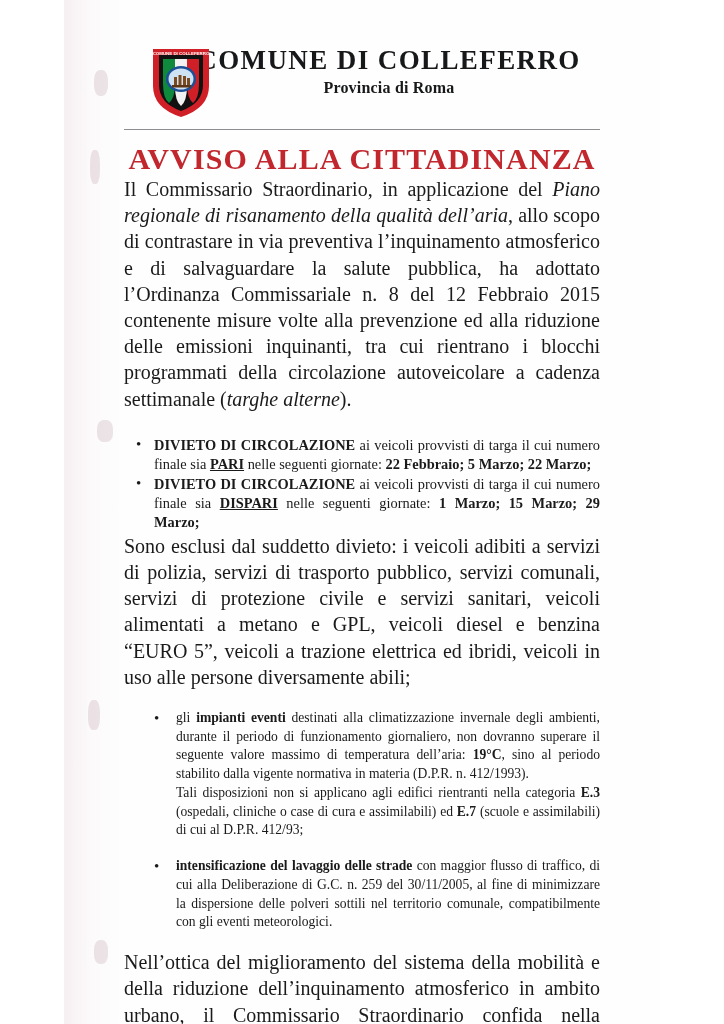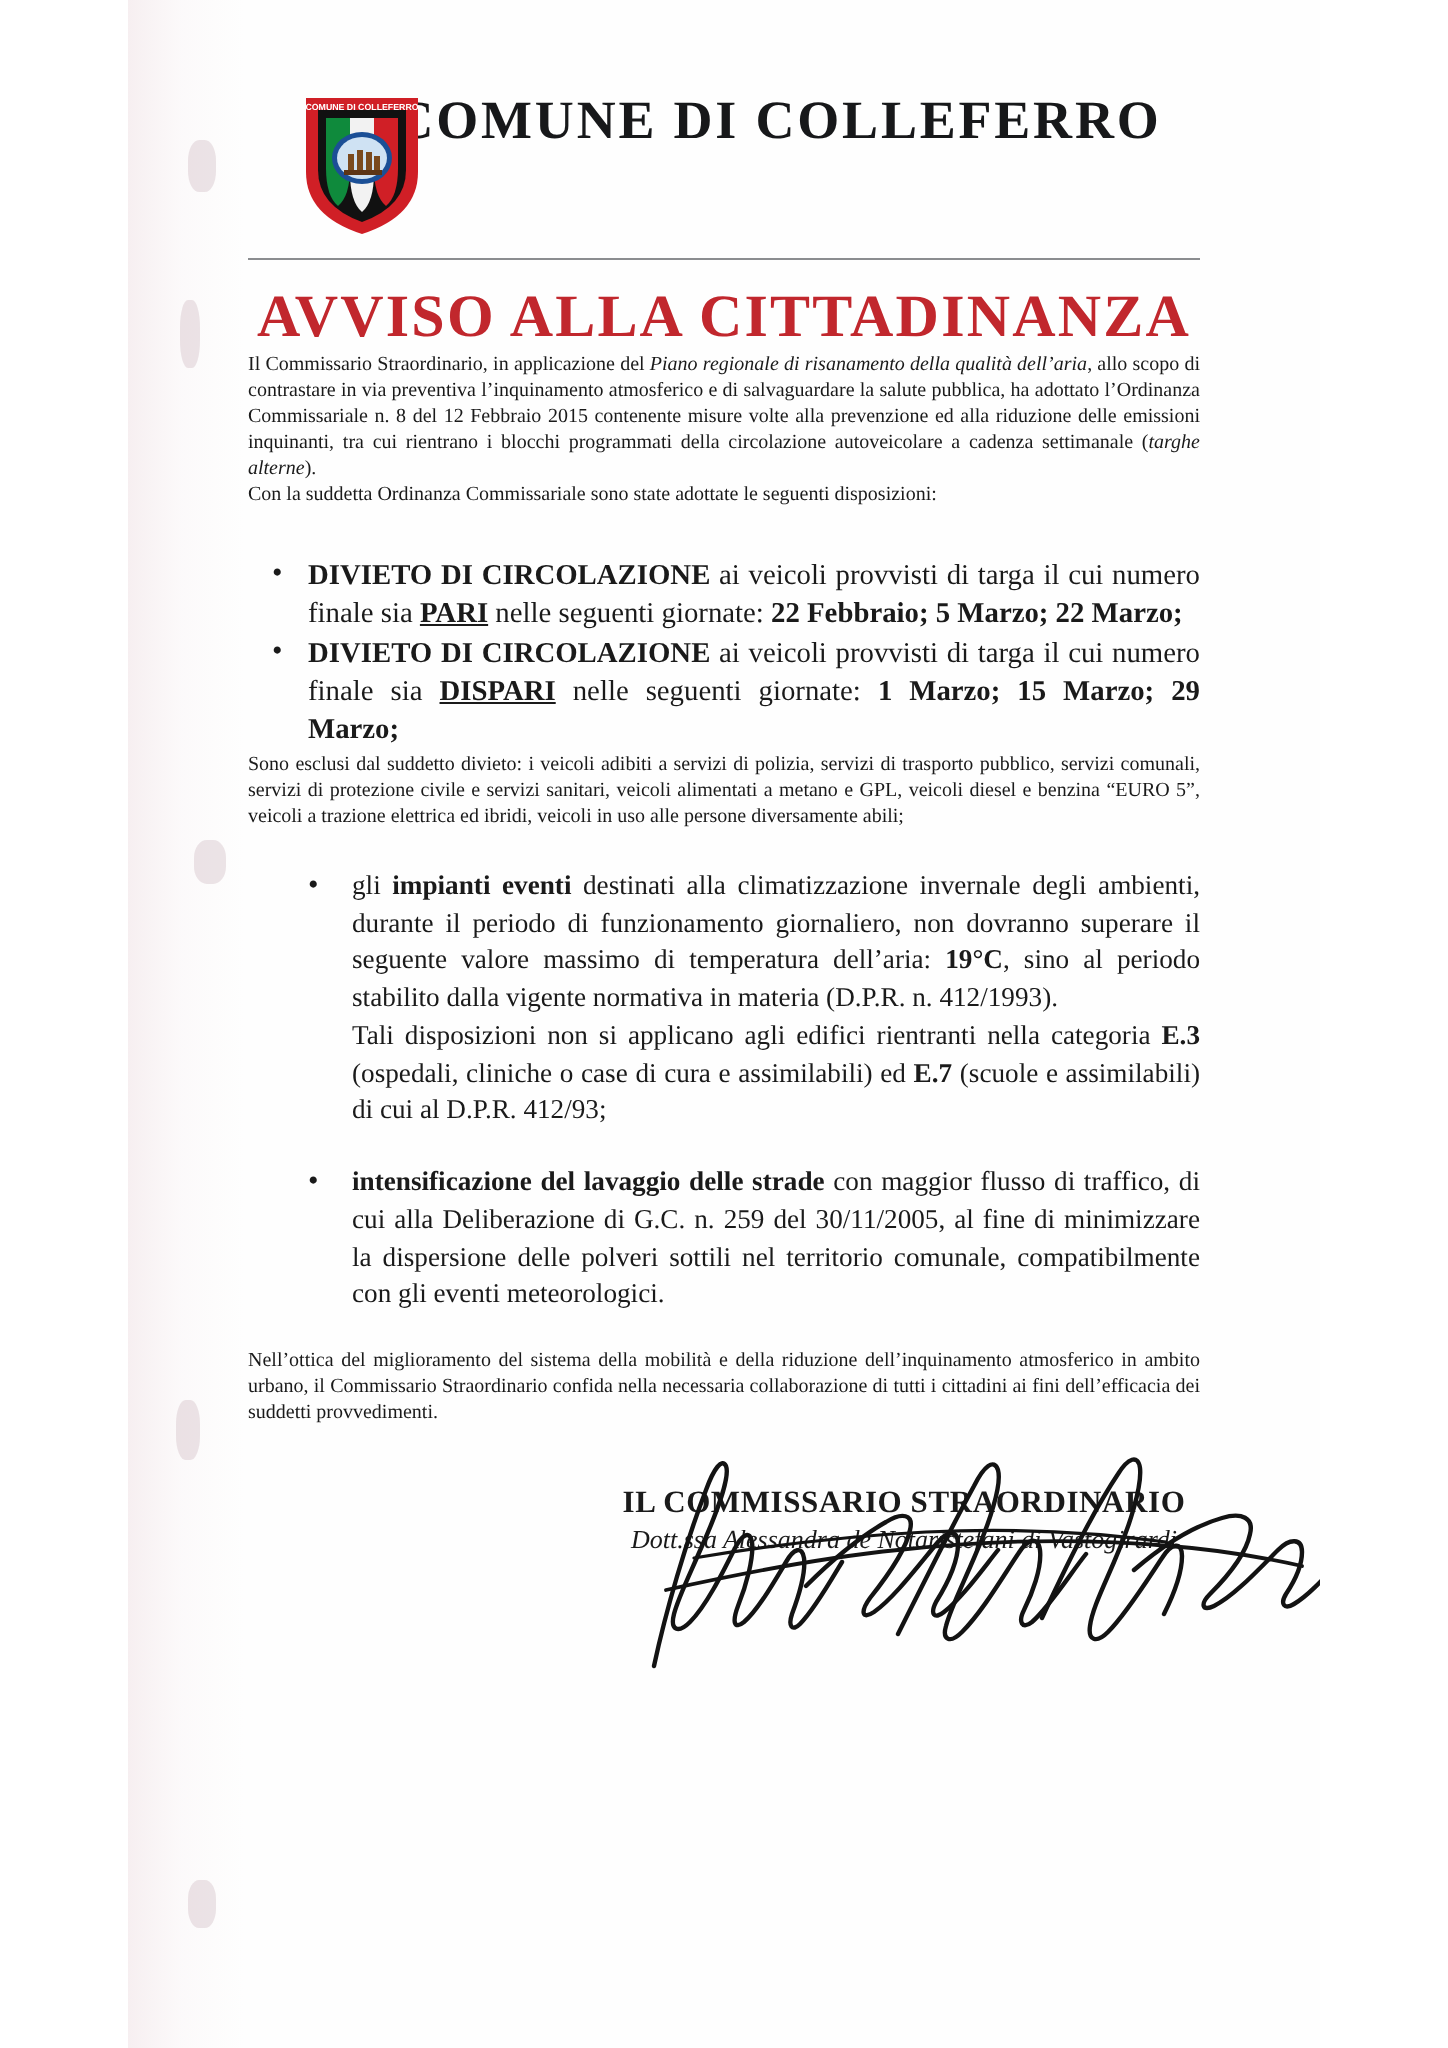--- a/index.html
+++ b/index.html
@@ -86,21 +86,21 @@
     text-align: center;
     color: #c1272d;
     font-size: 30px;
     font-weight: bold;
     letter-spacing: 1.1px;
     margin: 12px 0 0 0;
   }
 
   
   p.body-text {
-    font-size: 10px;
+    font-size: 20px;
     line-height: 1.31;
     text-align: justify;
     margin: 0;
   }
   .intro {
     margin-top: 20px;
   }
   em { font-style: italic; }
   b, strong { font-weight: bold; }
   u { text-decoration: underline; }
@@ -258,29 +258,29 @@
         <rect x="24" y="31" width="3" height="8" fill="#7a4a1e"></rect>
         <rect x="28.5" y="29" width="3" height="10" fill="#7a4a1e"></rect>
         <rect x="33" y="30" width="3" height="9" fill="#7a4a1e"></rect>
         <rect x="37" y="32" width="3" height="7" fill="#7a4a1e"></rect>
         <rect x="22" y="39" width="19" height="2.5" fill="#5d3515"></rect>
         <text x="31" y="9" font-size="4.4" fill="#ffffff" text-anchor="middle" font-family="Liberation Sans, sans-serif" font-weight="bold">COMUNE DI COLLEFERRO</text>
       </svg>
 
       <div class="titles">
         <div class="title-main">COMUNE DI COLLEFERRO</div>
+        <div class="title-sub">Provincia di Roma</div>
       </div>
     </div>
 
     <div class="rule"></div>
 
     <div class="avviso">AVVISO ALLA CITTADINANZA</div>
 
     <p class="body-text intro"><span>Il Commissario Straordinario, in applicazione del </span><em>Piano regionale di risanamento della qualità dell’aria</em><span>, allo scopo di contrastare in via preventiva l’inquinamento atmosferico e di salvaguardare la salute pubblica, ha adottato l’Ordinanza Commissariale n. 8 del 12 Febbraio 2015 contenente misure volte alla prevenzione ed alla riduzione delle emissioni inquinanti, tra cui rientrano i blocchi programmati della circolazione autoveicolare a cadenza settimanale (</span><em>targhe alterne</em><span>).</span></p>
-    <p class="body-text last-line">Con la suddetta Ordinanza Commissariale sono state adottate le seguenti disposizioni:</p>
 
 
     <ul class="rules">
       <li><b>DIVIETO DI CIRCOLAZIONE</b><span> ai veicoli provvisti di targa il cui numero finale sia </span><b><u>PARI</u></b><span> nelle seguenti giornate: </span><b>22 Febbraio; 5 Marzo; 22 Marzo;</b></li>
       <li><b>DIVIETO DI CIRCOLAZIONE</b><span> ai veicoli provvisti di targa il cui numero finale sia </span><b><u>DISPARI</u></b><span> nelle seguenti giornate: </span><b>1 Marzo; 15 Marzo; 29 Marzo;</b></li>
     </ul>
 
 
     <p class="body-text exclusions">Sono esclusi dal suddetto divieto: i veicoli adibiti a servizi di polizia, servizi di trasporto pubblico, servizi comunali, servizi di protezione civile e servizi sanitari, veicoli alimentati a metano e GPL, veicoli diesel e benzina “EURO 5”, veicoli a trazione elettrica ed ibridi, veicoli in uso alle persone diversamente abili;</p>
 

